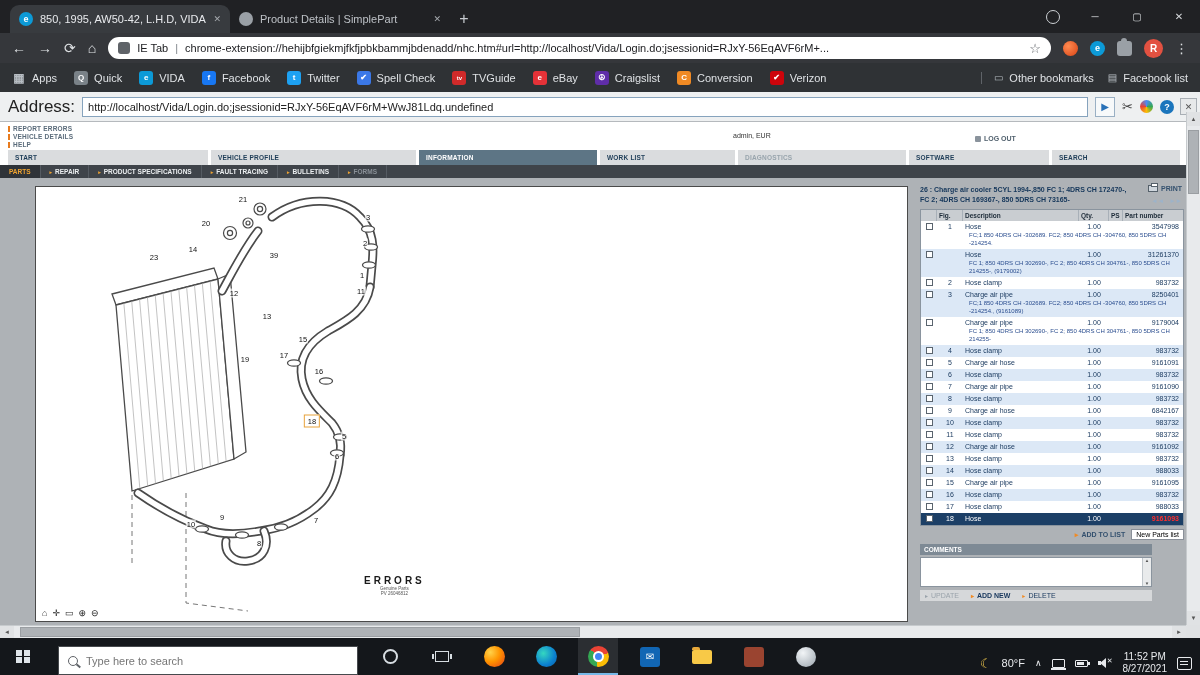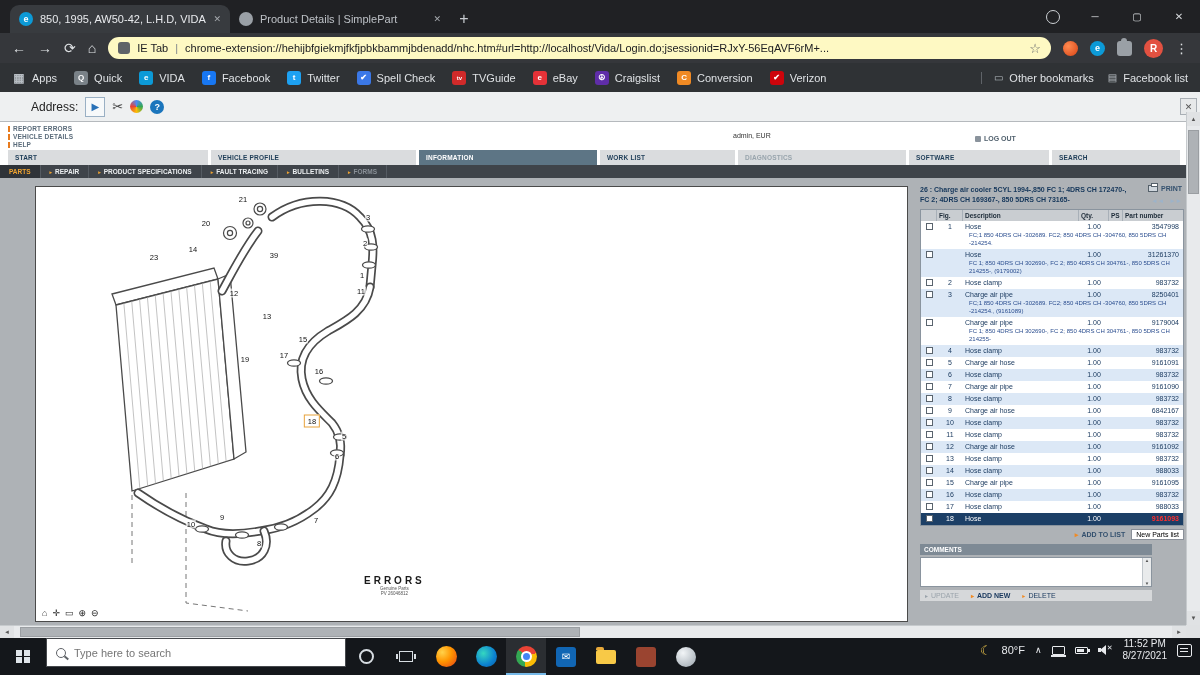--- a/index.html
+++ b/index.html
@@ -15,21 +15,21 @@
   .ttl{flex:1;white-space:nowrap;overflow:hidden;text-overflow:ellipsis;}
   .tclose{flex:none;font-size:9px;color:#a5a9ae;}
   .newtab{width:28px;height:28px;display:grid;place-items:center;color:#c7cbd0;font-size:16px;}
   .wincontrols{position:absolute;top:0;right:0;height:33px;display:flex;align-items:center;}
   .wc{width:42px;height:100%;display:grid;place-items:center;color:#d8dbde;font-size:10px;}
   .mediacircle{width:14px;height:14px;border:1.7px solid #cdd1d5;border-radius:50%;display:inline-block;}
 
   
   .toolbar{position:absolute;top:33px;left:0;right:0;height:30px;background:#35373b;display:flex;align-items:center;gap:12px;padding:0 12px;}
   .navic{color:#dfe2e5;font-size:14px;line-height:1;}
-  .omnibox{flex:1;height:22px;background:#fef9c3;border-radius:11px;display:flex;align-items:center;gap:7px;padding:0 10px;min-width:0;font-size:11px;color:#202124;}
+  .omnibox{flex:1;height:22px;background:#ffffff;border-radius:11px;display:flex;align-items:center;gap:7px;padding:0 10px;min-width:0;font-size:11px;color:#202124;}
   .omni-ic{width:12px;height:12px;border-radius:3px;background:#5f6368;flex:none;}
   .omni-sep{color:#80868b;}
   .omni-url{flex:1;white-space:nowrap;overflow:hidden;text-overflow:ellipsis;}
   .omni-star{color:#5f6368;font-size:13px;flex:none;}
   .extic{width:15px;height:15px;border-radius:50%;display:grid;place-items:center;color:#fff;font-size:9px;font-weight:bold;flex:none;}
   .ext-red{background:radial-gradient(circle at 35% 35%,#ff8a50,#d84315);}
   .ext-e{background:#0c9ad7;}
   .ext-puzzle{background:#9aa0a6;border-radius:3px;position:relative;}
   .ext-puzzle::before{content:'';position:absolute;top:-3px;left:4px;width:6px;height:6px;border-radius:50%;background:#9aa0a6;}
   .avatar{width:19px;height:19px;border-radius:50%;background:#e25141;color:#fff;font-size:10px;font-weight:bold;display:grid;place-items:center;}
@@ -38,21 +38,21 @@
   
   .bookmarksbar{position:absolute;top:63px;left:0;right:0;height:29px;background:#2f3235;display:flex;align-items:center;padding:0 12px;font-size:11px;color:#dfe2e5;}
   #bm-left{display:flex;align-items:center;gap:17px;flex:1;min-width:0;overflow:hidden;}
   #bm-right{display:flex;align-items:center;gap:14px;border-left:1px solid #5f6368;padding-left:12px;flex:none;}
   .bm{display:flex;align-items:center;gap:6px;white-space:nowrap;}
   .bfav{width:14px;height:14px;border-radius:3px;color:#fff;font-weight:bold;font-size:8px;display:grid;place-items:center;flex:none;}
   .bfav2{color:#b7bdc3;font-size:10px;}
 
   
   .ietabbar{position:absolute;top:92px;left:0;right:0;height:30px;background:#eef0f1;border-bottom:1px solid #b5b9bd;display:flex;align-items:center;gap:7px;padding:0 26px 0 8px;}
-  .addr-label{font-size:12px;color:#222;flex:none;margin-left:23px;}
+  .addr-label{font-size:17px;color:#222;flex:none;}
   .addr-input{flex:1;height:20px;border:1px solid #86a3bd;background:#fff;font:11px "Liberation Sans",sans-serif;color:#222;padding:0 5px;}
   .go-btn{width:20px;height:20px;border:1px solid #9ab0c4;background:#f7f9fa;display:grid;place-items:center;color:#2a72b8;font-size:10px;flex:none;}
   .tool-ic{font-size:13px;color:#444;flex:none;}
   .opt-ic{width:13px;height:13px;border-radius:50%;background:conic-gradient(#4c8bf5,#34a853,#fbbc05,#ea4335,#4c8bf5);flex:none;}
   .help-ic{width:14px;height:14px;border-radius:50%;background:#1b75bc;color:#fff;font-size:9px;font-weight:bold;display:grid;place-items:center;flex:none;}
   .ietab-close{position:absolute;right:3px;top:6px;width:17px;height:17px;border:1px solid #a9afb5;background:#e7e9ea;color:#555;font-size:9px;display:grid;place-items:center;}
 
   
   .vidaheader{position:absolute;top:122px;left:0;right:14px;height:43px;background:#fff;}
   .vlinks{position:absolute;left:8px;top:3px;display:flex;flex-direction:column;gap:1px;}
@@ -125,21 +125,21 @@
   .sarrbox{height:14px;display:grid;place-items:center;background:#e0e2e4;color:#555;font-size:6px;flex:none;}
   .vtrack{flex:1;position:relative;}
   .vthumb{position:absolute;left:1px;right:1px;top:4px;height:64px;background:#aeb2b6;border:1px solid #9a9ea2;}
   .hscroll{position:absolute;left:0;right:14px;bottom:37px;height:13px;background:#e8eaec;border-top:1px solid #c6cacd;display:flex;}
   .harrbox{width:14px;display:grid;place-items:center;background:#e0e2e4;color:#555;font-size:6px;flex:none;}
   .htrack{flex:1;position:relative;}
   .hthumb{position:absolute;top:1px;bottom:1px;left:6px;width:560px;background:#aeb2b6;border:1px solid #9a9ea2;}
   .corner{position:absolute;right:0;bottom:37px;width:14px;height:13px;background:#dfe1e3;}
 
   
-  .taskbar{position:absolute;left:0;right:0;bottom:0;height:37px;background:#14171b;display:flex;align-items:flex-start;}
+  .taskbar{position:absolute;left:0;right:0;bottom:0;height:37px;background:#14171b;display:flex;align-items:flex-end;gap:12px;}
   .startbtn{width:46px;height:100%;display:grid;place-items:center;}
   .winlogo{width:14px;height:14px;display:grid;grid-template-columns:6px 6px;grid-template-rows:6px 6px;gap:1.5px;}
   .winlogo span{background:#dfe5ea;display:block;}
   .tsearch{width:300px;height:29px;background:#fff;border:1px solid #46494d;display:flex;align-items:center;gap:8px;padding:0 9px;}
   .maglass{width:10px;height:10px;border:1.6px solid #5f6368;border-radius:50%;position:relative;flex:none;}
   .maglass::after{content:'';position:absolute;right:-4px;bottom:-2px;width:5px;height:1.6px;background:#5f6368;transform:rotate(40deg);}
   .tsearch input{border:none;outline:none;font:11px "Liberation Sans",sans-serif;color:#333;flex:1;background:transparent;}
   .tbtn{width:40px;height:100%;display:grid;place-items:center;}
   .tbtn.activeapp{background:rgba(255,255,255,.10);box-shadow:inset 0 -2px 0 #76b9e8;}
   .cortana{width:15px;height:15px;border:2px solid #d7dde2;border-radius:50%;}
@@ -276,20 +276,21 @@
         </div>
         <div class="bm">
           <span class="bfav2">▤</span>
           <span class="blbl">Facebook list</span>
         </div>
       </div>
   </div>
 
   <div class="ietabbar">
     <span class="addr-label">Address:</span>
+    <input class="addr-input" value="http://localhost/Vida/Login.do;jsessionid=RJxY-56EqAVF6rM+WwJ81Ldq.undefined" style="">
     <span class="go-btn">▶</span>
     <span class="tool-ic">✂</span>
     <span class="opt-ic"></span>
     <span class="help-ic">?</span>
     <span class="ietab-close">✕</span>
   </div>
 
   <div class="vidaheader">
     <div class="vlinks" id="vlinks">
         <div class="vlink">

